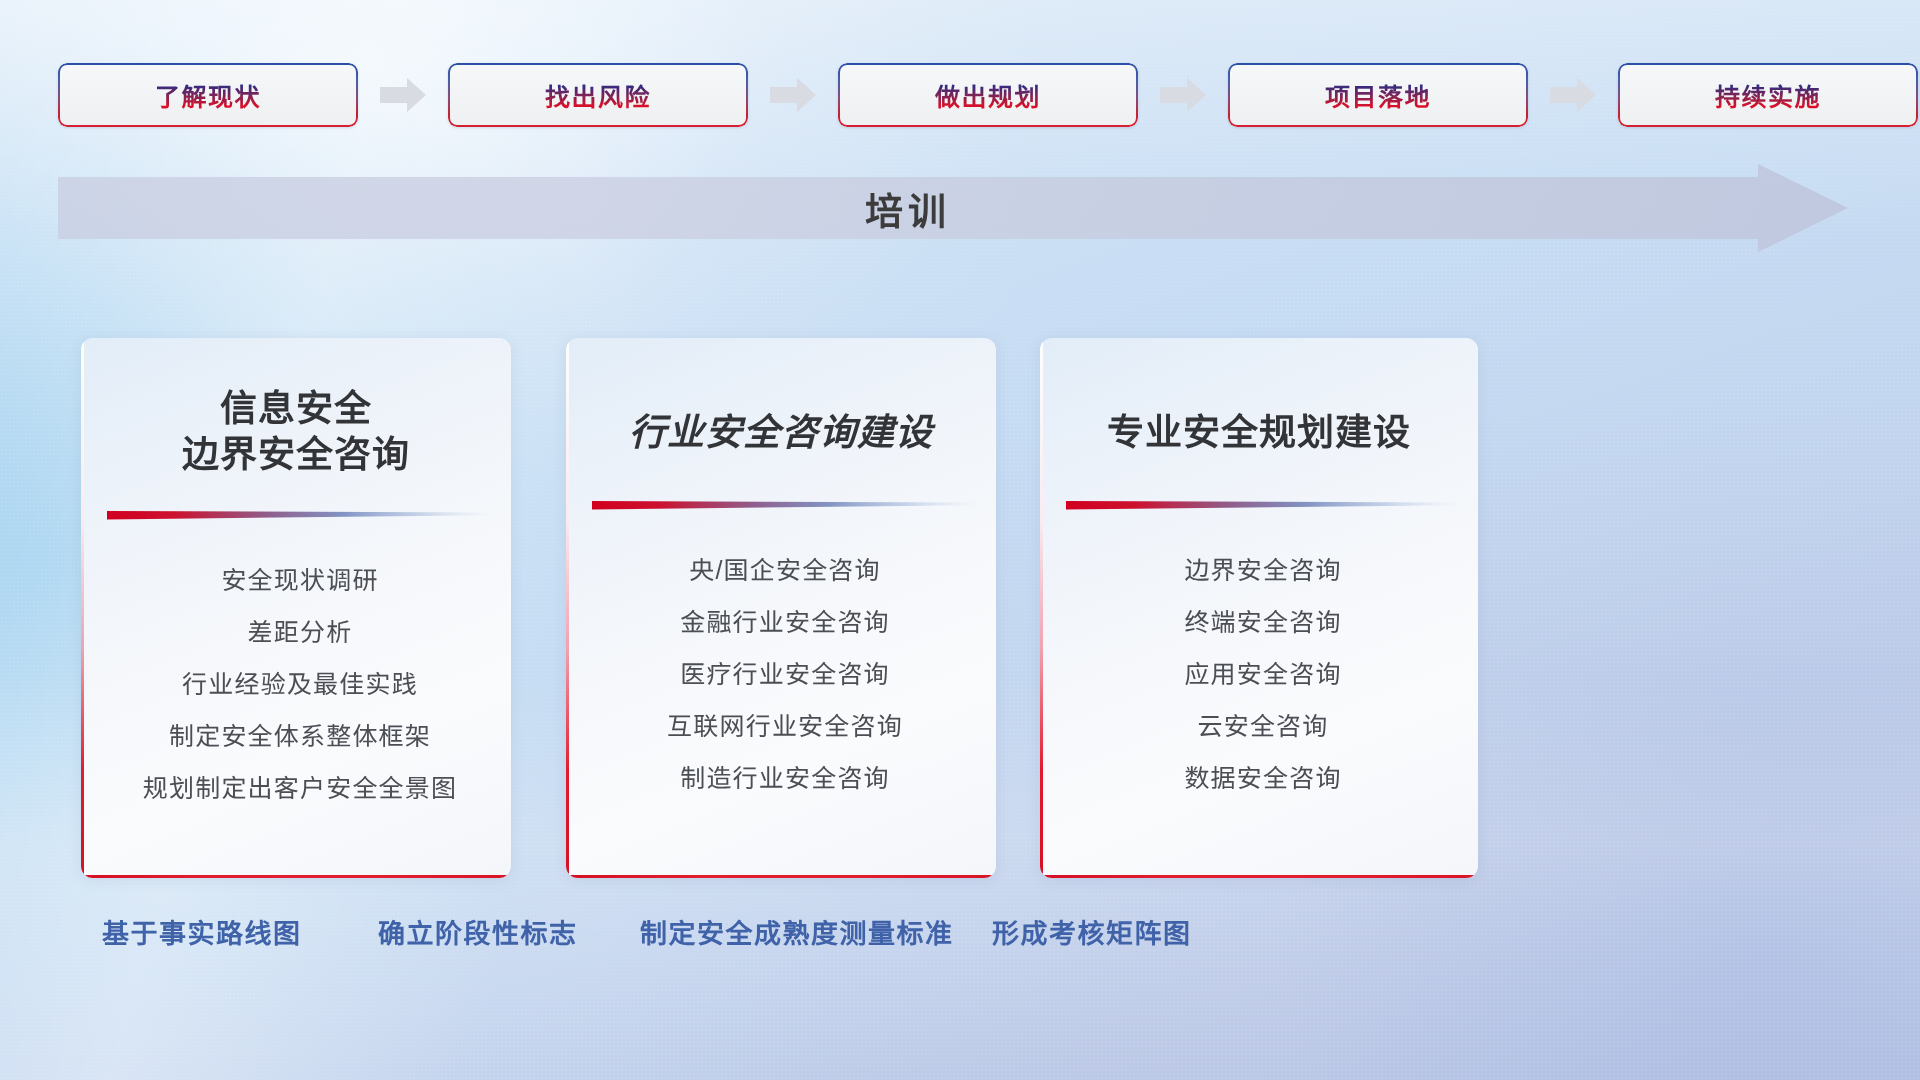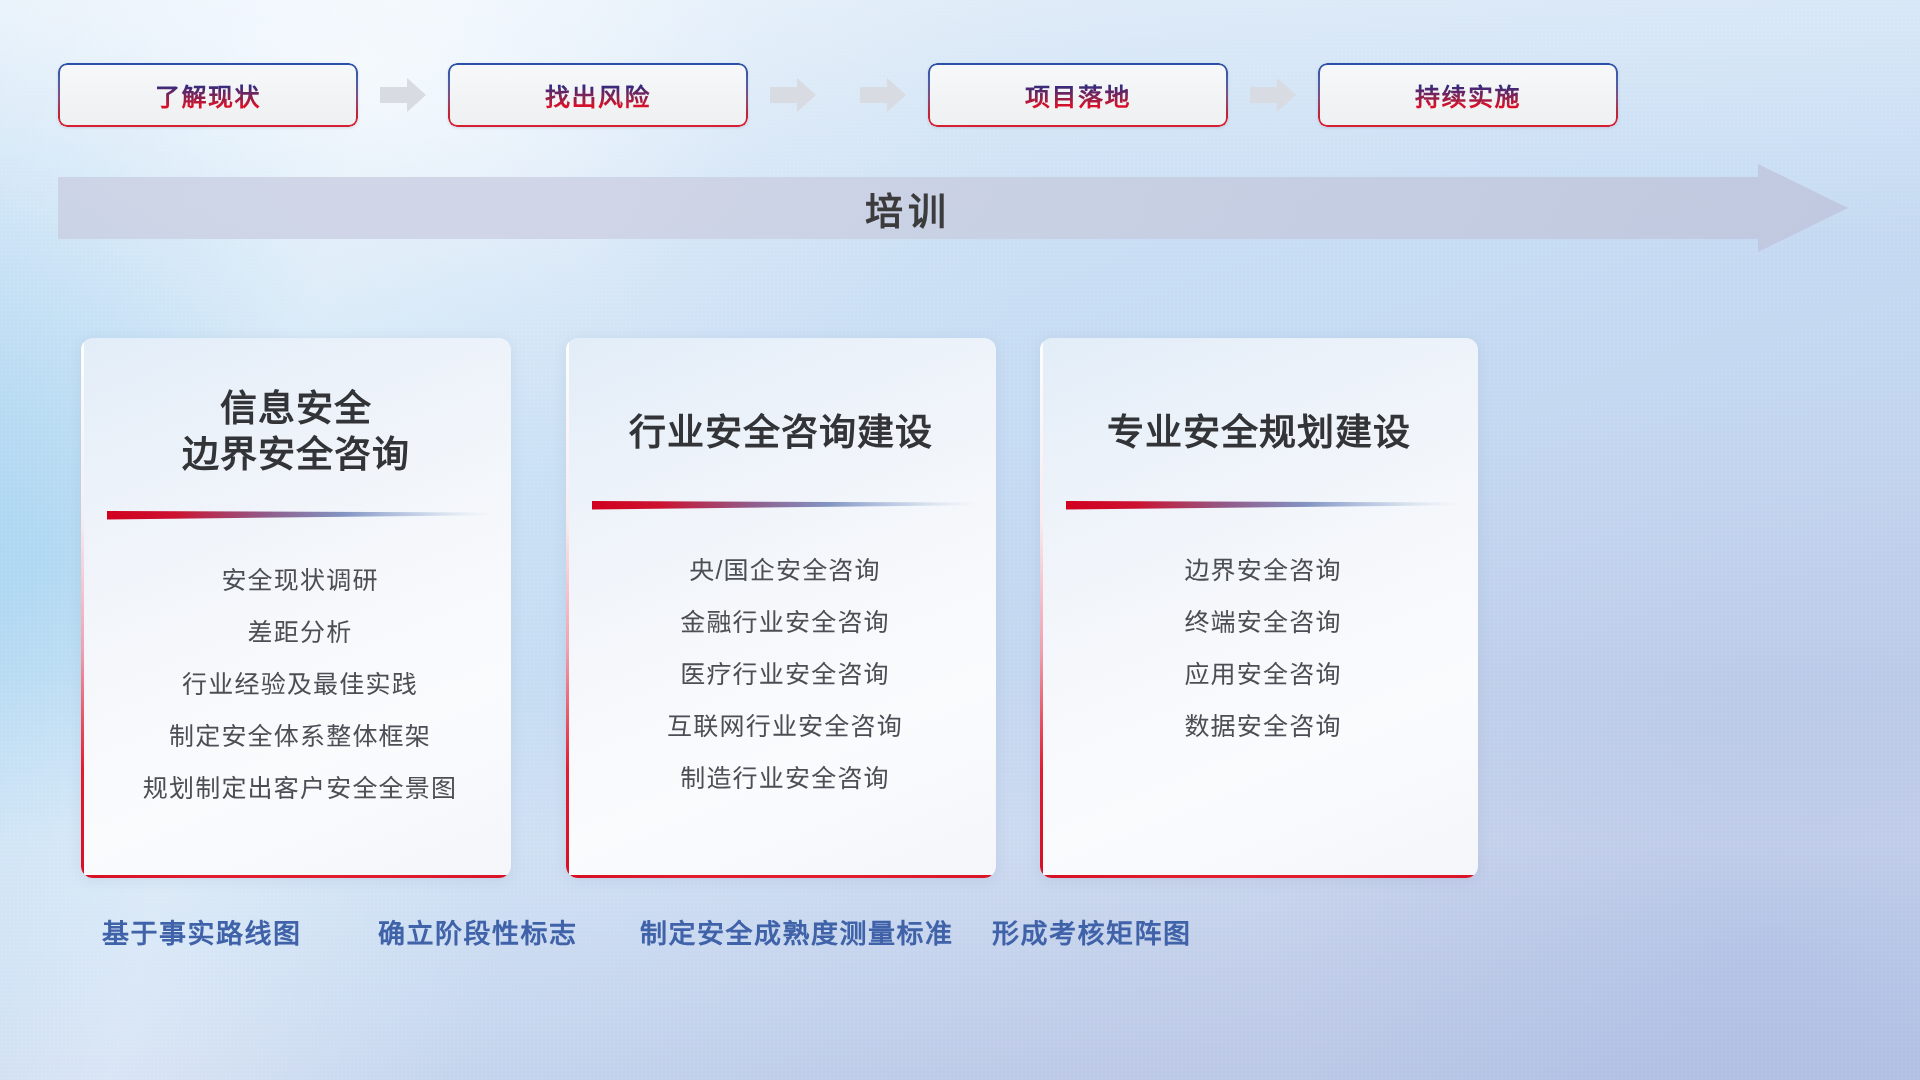--- a/index.html
+++ b/index.html
@@ -113,21 +113,21 @@
   }
 
   
   #card-1{ left:81px; width:430px; }
   #card-1 .card-title{ margin-top:48px; }
   #card-1 .card-divider{ margin-top:30px; }
   #card-1 .card-list{ margin-top:46px; }
   #card-1 .card-list li{ margin-bottom:27px; }
 
   #card-2{ left:566px; width:430px; }
-  #card-2 .card-title{ margin-top:72px; }
+  #card-2 .card-title{ margin-top:72px;font-style:italic; }
   #card-2 .card-divider{ margin-top:42px; }
   #card-2 .card-list{ margin-top:46px; }
   #card-2 .card-list li{ margin-bottom:27px; }
 
   #card-3{ left:1040px; width:438px; }
   #card-3 .card-title{ margin-top:72px; }
   #card-3 .card-divider{ margin-top:42px; }
   #card-3 .card-list{ margin-top:46px; }
   #card-3 .card-list li{ margin-bottom:27px; }
 
@@ -160,20 +160,23 @@
 
     <div class="step-box">
       <span class="step-label">找出风险</span>
     </div>
     <div class="step-arrow">
       <svg width="46" height="34" viewBox="0 0 46 34" aria-hidden="true">
         <path d="M0 9 H27 V0 L46 17 L27 34 V25 H0 Z" fill="#d8dbe2"></path>
       </svg>
     </div>
 
+    <div class="step-box">
+      <span class="step-label">做出规划</span>
+    </div>
     <div class="step-arrow">
       <svg width="46" height="34" viewBox="0 0 46 34" aria-hidden="true">
         <path d="M0 9 H27 V0 L46 17 L27 34 V25 H0 Z" fill="#d8dbe2"></path>
       </svg>
     </div>
 
     <div class="step-box">
       <span class="step-label">项目落地</span>
     </div>
     <div class="step-arrow">
@@ -282,20 +285,21 @@
                 <stop offset="1" stop-color="#cdd9ea" stop-opacity="0.05"></stop>
               </linearGradient>
             </defs>
             <path d="M4 3 L394 4.6 L394 7.2 L4 11.5 Z" fill="url(#divGrad3)"></path>
           </svg>
         </div>
         <ul class="card-list">
           <li>边界安全咨询</li>
           <li>终端安全咨询</li>
           <li>应用安全咨询</li>
+          <li>云安全咨询</li>
           <li>数据安全咨询</li>
         </ul>
       </div>
     </div>
 
   </div>
 
   <div class="bottom-labels">
     <div class="blabel" id="blabel-0">基于事实路线图</div>
     <div class="blabel" id="blabel-1">确立阶段性标志</div>

